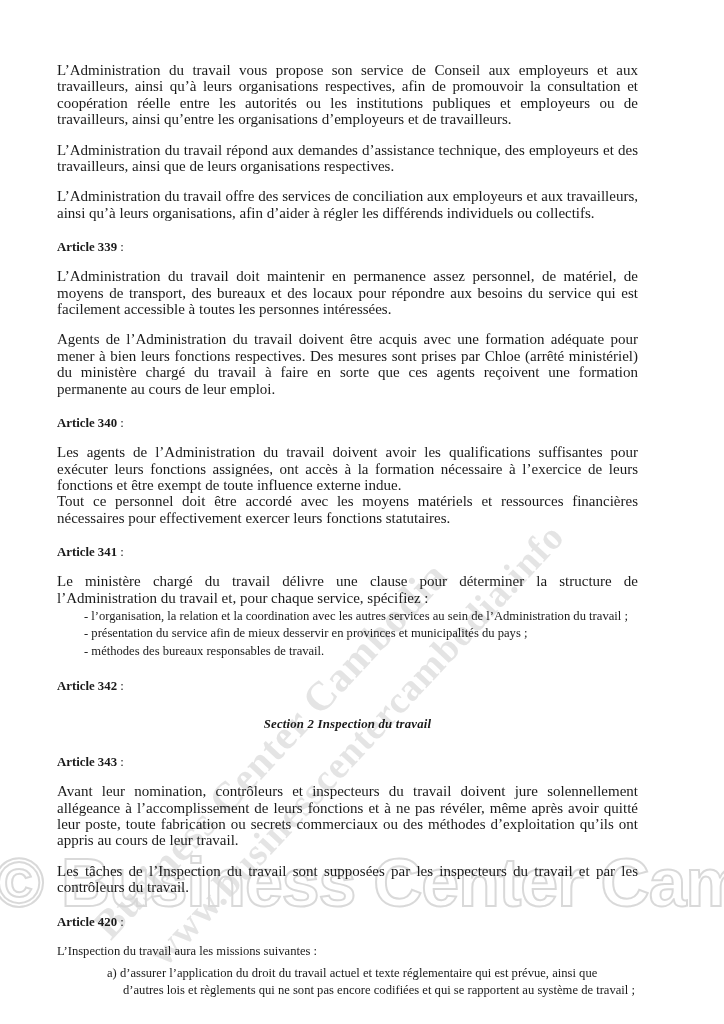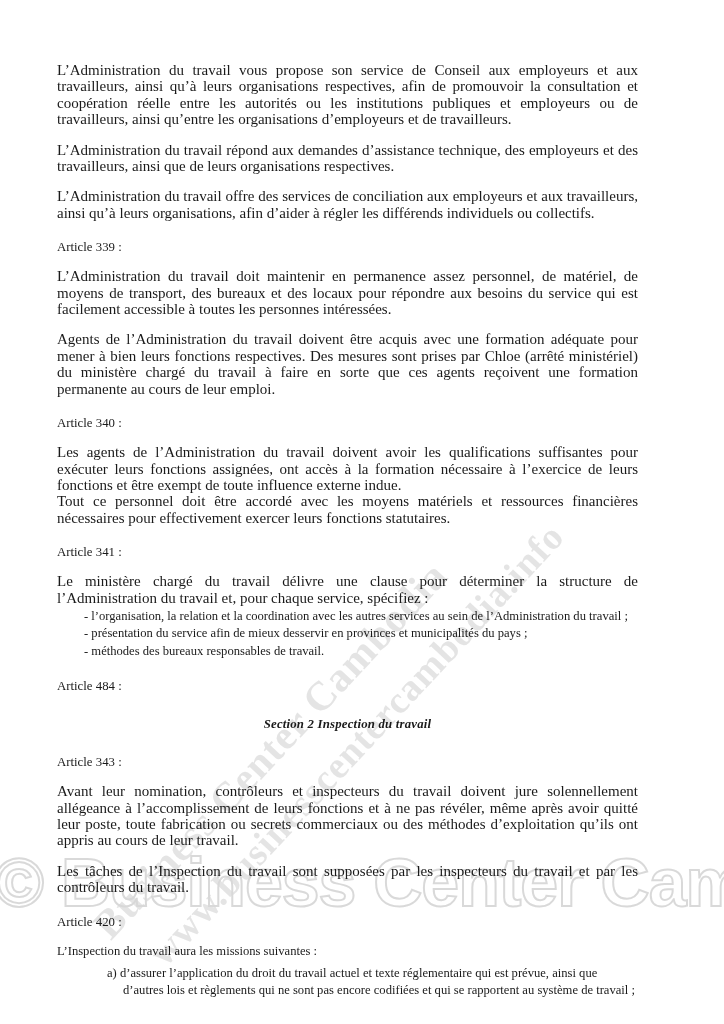--- a/index.html
+++ b/index.html
@@ -81,21 +81,21 @@
     hyphens: none;
   }
 
   .article-heading {
     font-size: 12.8px;
     line-height: 16px;
     margin: 18px 0 13px 0;
     text-align: left;
   }
   .article-heading .art-label {
-    font-weight: 400;
+    font-weight: 700;
     text-align: center;
   }
   .article-heading .art-colon {
     font-weight: 400;
   }
 
   .section-heading {
     text-align: center;
     font-weight: 700;
     font-style: italic;
@@ -171,21 +171,21 @@
     <span class="art-label">Article 341</span><span class="art-colon"> :</span>
   </h2>
   <p class="para" style="margin-bottom:2px">Le ministère chargé du travail délivre une clause pour déterminer la structure de l’Administration du travail et, pour chaque service, spécifiez :</p>
   <ul class="dash-list">
     <li>- l’organisation, la relation et la coordination avec les autres services au sein de l’Administration du travail ;</li>
     <li>- présentation du service afin de mieux desservir en provinces et municipalités du pays ;</li>
     <li>- méthodes des bureaux responsables de travail.</li>
   </ul>
 
   <h2 class="article-heading">
-    <span class="art-label">Article 484</span><span class="art-colon"> :</span>
+    <span class="art-label">Article 342</span><span class="art-colon"> :</span>
   </h2>
 
   <h3 class="section-heading">Section 2  Inspection du travail</h3>
 
   <h2 class="article-heading" style="margin-top:14px">
     <span class="art-label">Article 343</span><span class="art-colon"> :</span>
   </h2>
   <p class="para">Avant leur nomination, contrôleurs et inspecteurs du travail doivent jure solennellement allégeance à l’accomplissement de leurs fonctions et à ne pas révéler, même après avoir quitté leur poste, toute fabrication ou secrets commerciaux ou des méthodes d’exploitation qu’ils ont appris au cours de leur travail.</p>
   <p class="para">Les tâches de l’Inspection du travail sont supposées par les inspecteurs du travail et par les contrôleurs du travail.</p>
 

